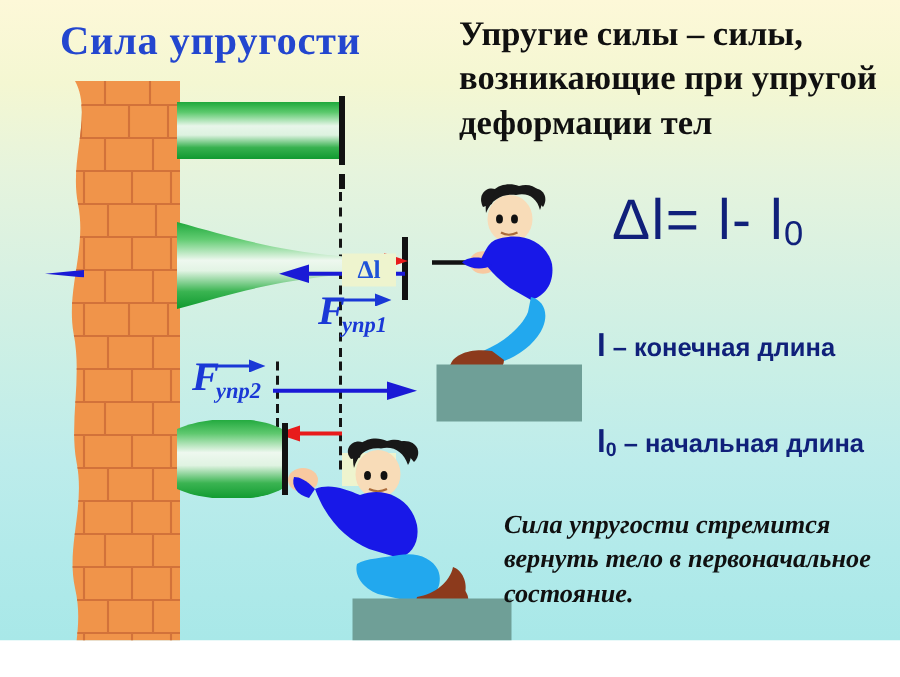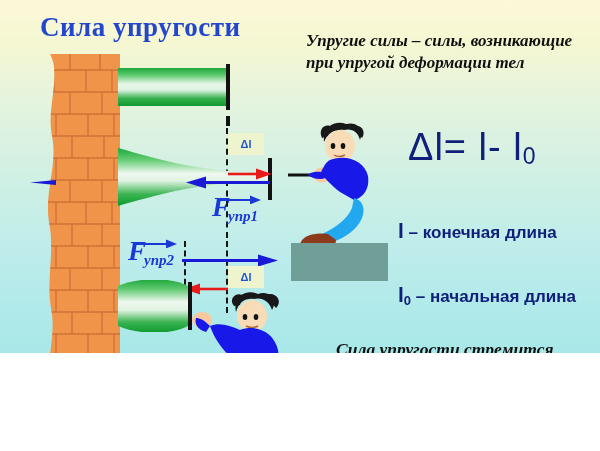--- a/index.html
+++ b/index.html
@@ -4,21 +4,21 @@
 <title>Сила упругости</title>
 <style>
   html, body {
     margin: 0;
     padding: 0;
     background: #ffffff;
   }
   #slide {
     position: relative;
     width: 600px;
-    height: 353px;
+    height: 427px;
     overflow: hidden;
     font-family: "Liberation Sans", sans-serif;
     background: linear-gradient(to bottom,
         #fdf8d8 0%,
         #f4f7d2 13%,
         #e6f4dd 27%,
         #d8f1e2 42%,
         #c9efe6 58%,
         #bdeceb 72%,
         #b2eaea 86%,
@@ -35,26 +35,25 @@
     font-size: 27px;
     color: #2346cf;
     letter-spacing: 0.5px;
     white-space: nowrap;
   }
 
   
   #definition {
     position: absolute;
     left: 306px;
-    top: 30px;
+    top: 8px;
     width: 286px;
     font-family: "Liberation Serif", serif;
-    font-style: italic;
-    font-weight: bold;
-    font-size: 17px;
+    font-weight: bold;
+    font-size: 23px;
     line-height: 1.28;
     color: #101010;
   }
 
   
   #formula {
     position: absolute;
     left: 408px;
     top: 126px;
     font-family: "Liberation Sans", sans-serif;
@@ -124,26 +123,27 @@
     position: absolute;
     width: 0;
     border-left: 2px dashed #151515;
   }
 
   
   .dbox {
     position: absolute;
     background: #eef4ce;
     color: #1f53d8;
-    font-family: Liberation Sans, sans-serif;
-    font-weight: bold;
-    font-size: 11px;
+    font-family: Liberation Serif, serif;
+    font-weight: bold;
+    font-size: 17px;
     display: flex;
     align-items: center;
     justify-content: center;
+    margin-top: 36px;
   }
 
   
   .flabel {
     position: absolute;
     font-family: "Liberation Serif", serif;
     color: #1a38d6;
     white-space: nowrap;
   }
   .flabel .F {

